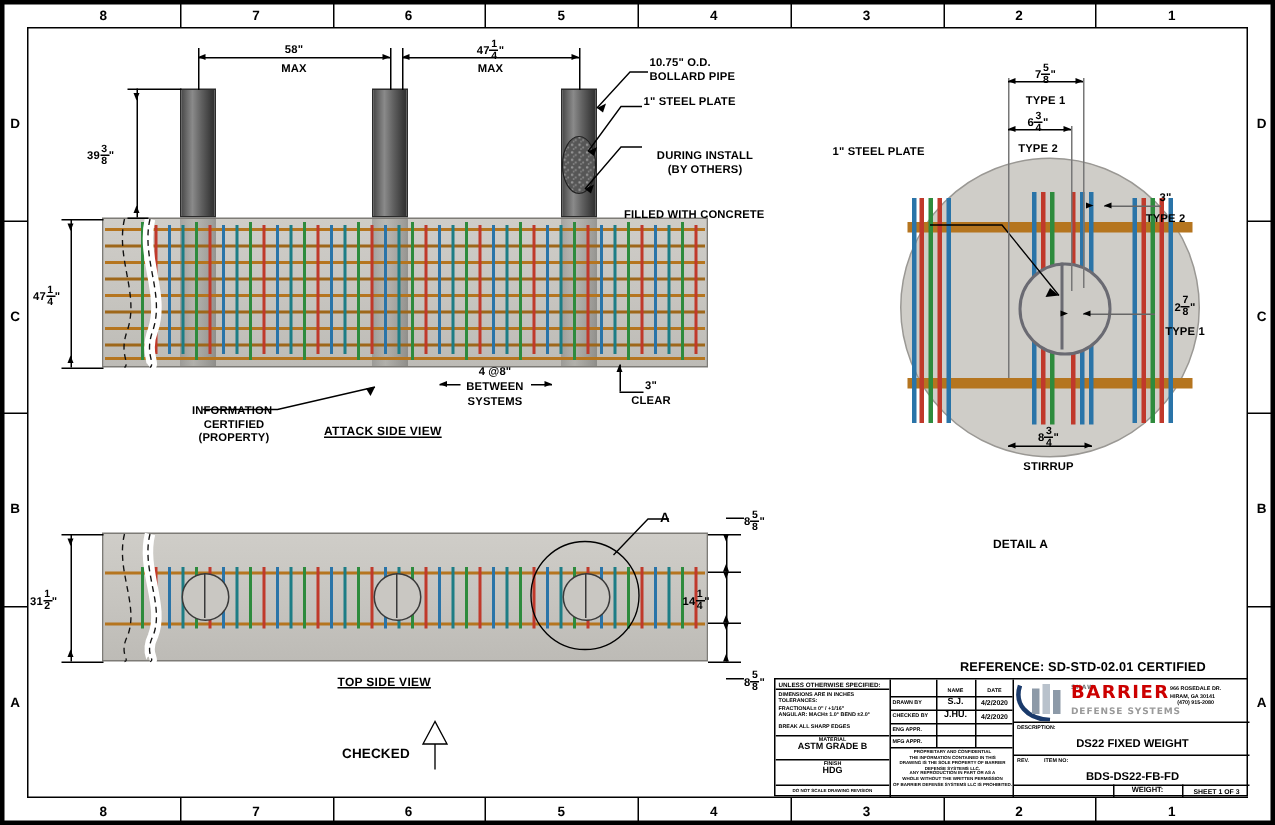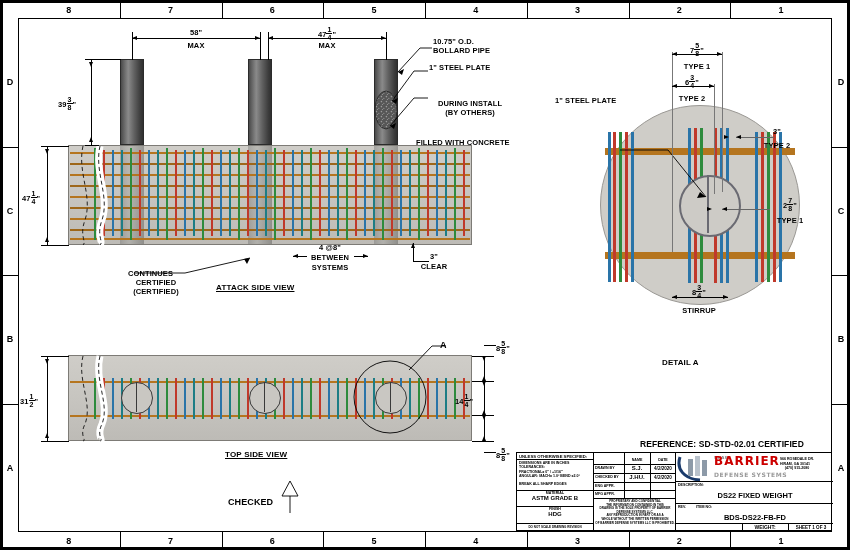--- a/index.html
+++ b/index.html
@@ -274,23 +274,23 @@
       <polygon points="250,258 244,259 247,264" fill="#000"></polygon>
     </svg>
 
     <div class="lbl" style="left:433px;top:37px;">10.75" O.D.</div>
     <div class="lbl" style="left:433px;top:46px;">BOLLARD PIPE</div>
     <div class="lbl" style="left:429px;top:63px;">1" STEEL PLATE</div>
     <div class="lbl" style="left:416px;top:102px;margin-top:36px;">FILLED WITH CONCRETE</div>
     <div class="lbl c" style="left:416px;top:99px;width:108px;">DURING INSTALL</div>
     <div class="lbl c" style="left:416px;top:108px;width:108px;">(BY OTHERS)</div>
 
-    <div class="lbl" style="left:128px;top:269px;">CONTINUES</div>
+    <div class="lbl" style="left:128px;top:269px;">INFORMATION</div>
     <div class="lbl c" style="left:118px;top:278px;width:76px;">CERTIFIED</div>
-    <div class="lbl c" style="left:118px;top:287px;width:76px;">(CERTIFIED)</div>
+    <div class="lbl c" style="left:118px;top:287px;width:76px;">(PROPERTY)</div>
 
     <div>
       <div class="dimline" style="left:293px;top:256px;width:14px;"></div>
       <div class="dimline" style="left:354px;top:256px;width:14px;"></div>
       <div class="arw-l" style="left:293px;top:253.5px;"></div>
       <div class="arw-r" style="left:363px;top:253.5px;"></div>
       <div class="lbl c" style="left:291px;top:243px;width:78px;">4 @8"</div>
       <div class="lbl c" style="left:291px;top:253px;width:78px;">BETWEEN</div>
       <div class="lbl c" style="left:291px;top:263px;width:78px;">SYSTEMS</div>
     </div>

